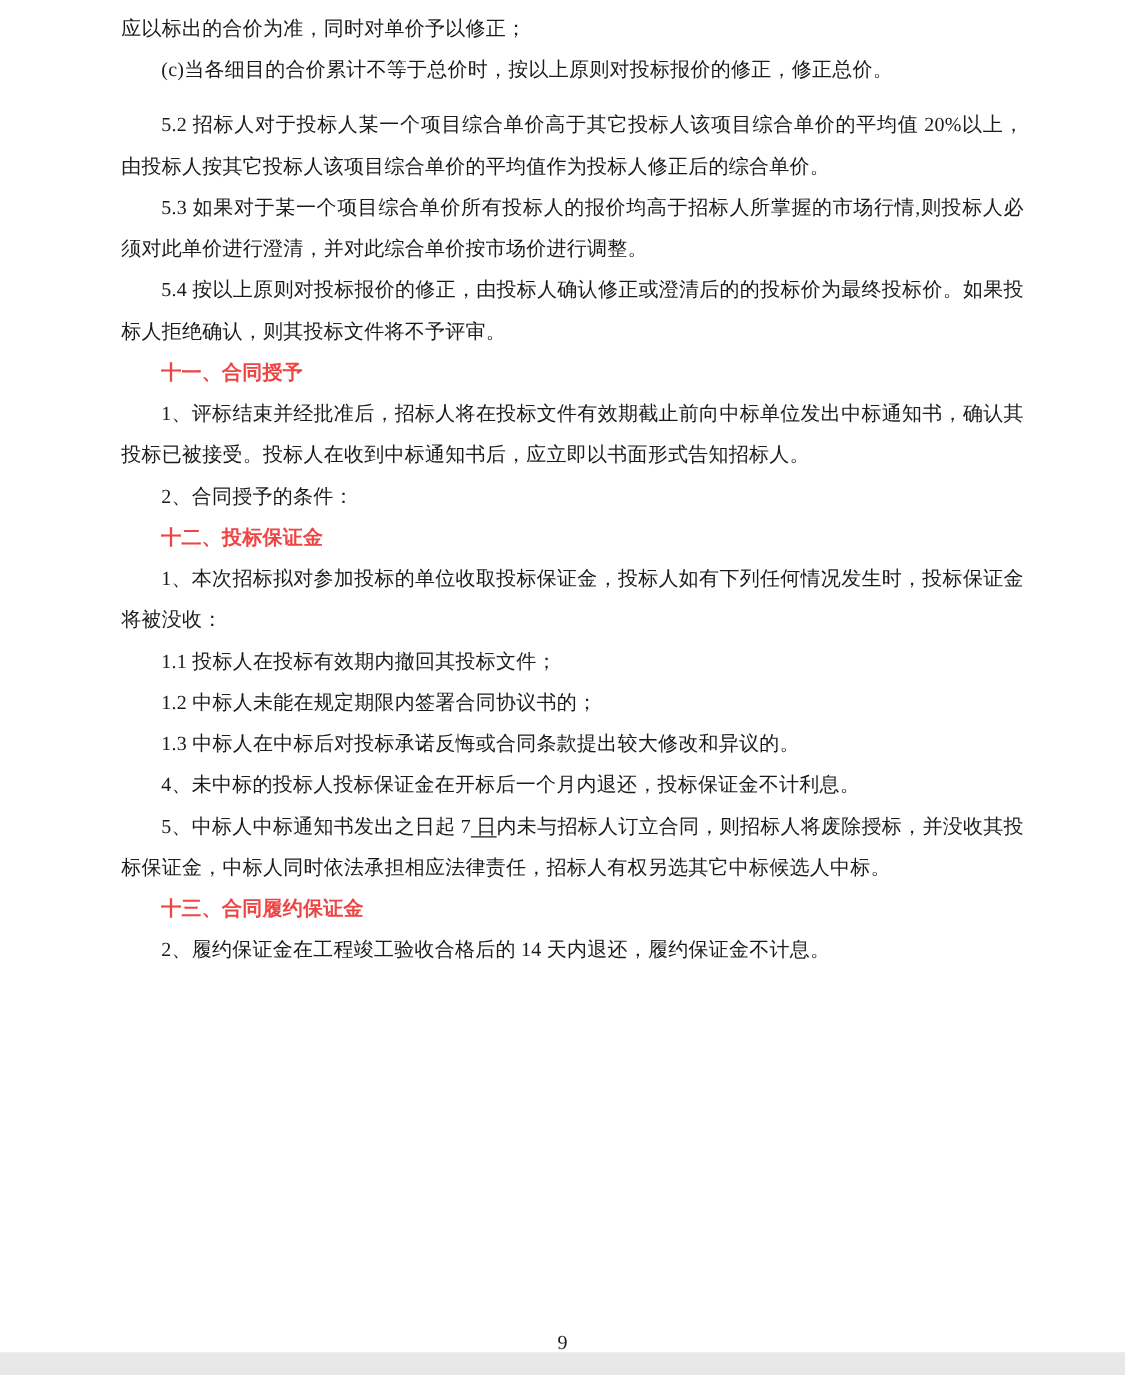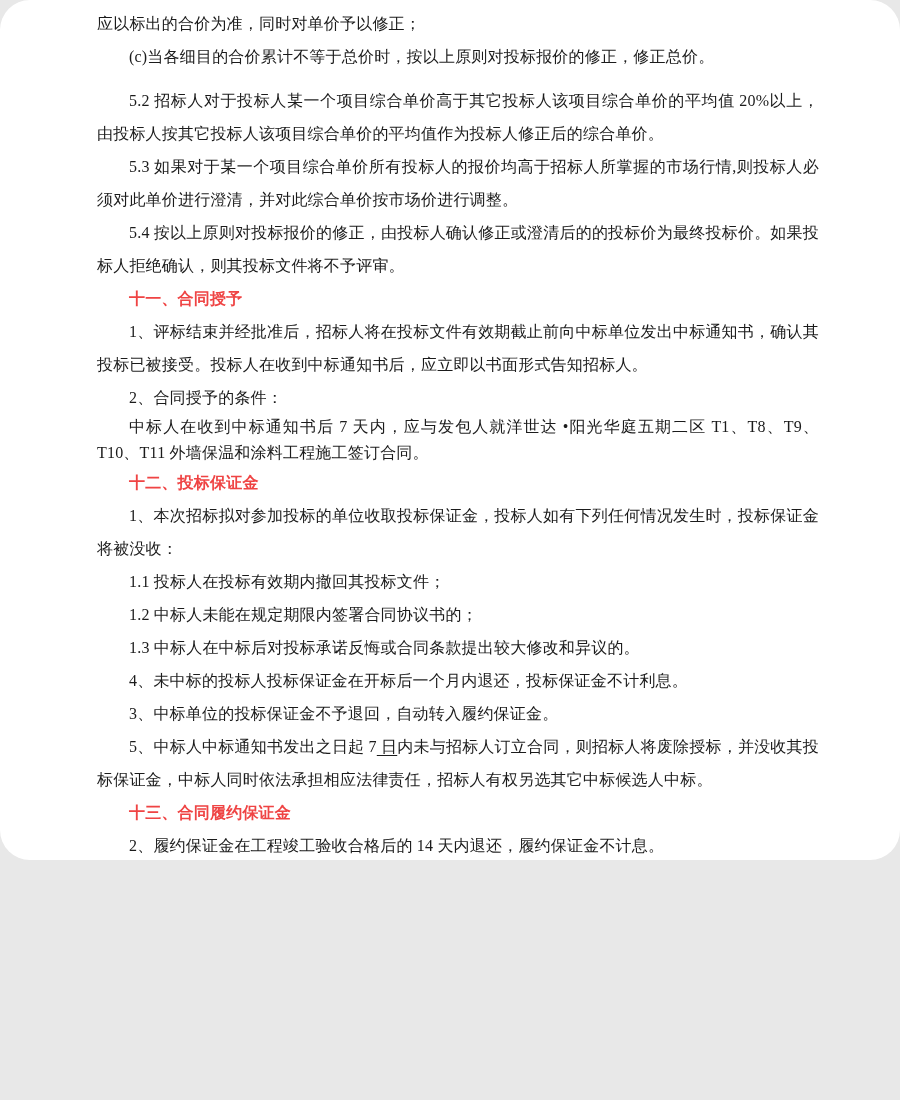--- a/index.html
+++ b/index.html
@@ -3,27 +3,26 @@
 <meta charset="utf-8">
 <style>
   html, body {
     margin: 0;
     padding: 0;
     background: #e8e8e8;
   }
   .page {
     position: relative;
     width: 900px;
-    height: 860px;
+    height: 1082px;
     margin: 0 auto;
     background: #ffffff;
     overflow: hidden;
     font-family: "Liberation Serif", "DejaVu Serif", serif;
     color: #1b1b1b;
-    border-radius: 30px;
   }
   .doc-body {
     position: absolute;
     left: 97px;
     top: 7px;
     width: 722px;
   }
   p.para {
     margin: 0;
     font-size: 16px;
@@ -58,26 +57,24 @@
 <div class="page">
   <div class="doc-body">
       <p class="para">应以标出的合价为准，同时对单价予以修正；</p>
       <p class="para indent">(c)当各细目的合价累计不等于总价时，按以上原则对投标报价的修正，修正总价。</p>
       <p class="para indent space-before">5.2 招标人对于投标人某一个项目综合单价高于其它投标人该项目综合单价的平均值 20%以上，由投标人按其它投标人该项目综合单价的平均值作为投标人修正后的综合单价。</p>
       <p class="para indent">5.3 如果对于某一个项目综合单价所有投标人的报价均高于招标人所掌握的市场行情,则投标人必须对此单价进行澄清，并对此综合单价按市场价进行调整。</p>
       <p class="para indent">5.4 按以上原则对投标报价的修正，由投标人确认修正或澄清后的的投标价为最终投标价。如果投标人拒绝确认，则其投标文件将不予评审。</p>
       <p class="para heading indent">十一、合同授予</p>
       <p class="para indent">1、评标结束并经批准后，招标人将在投标文件有效期截止前向中标单位发出中标通知书，确认其投标已被接受。投标人在收到中标通知书后，应立即以书面形式告知招标人。</p>
       <p class="para indent">2、合同授予的条件：</p>
-      <p class="para indent tight">中标人在收到中标通知书后 7 天内，应与发包人就洋世达 •阳光华庭五期二区 T1、T8、T9、T10、T11 外墙保温和涂料工程施工签订合同。</p>
       <p class="para heading indent">十二、投标保证金</p>
       <p class="para indent">1、本次招标拟对参加投标的单位收取投标保证金，投标人如有下列任何情况发生时，投标保证金将被没收：</p>
       <p class="para indent">1.1 投标人在投标有效期内撤回其投标文件；</p>
       <p class="para indent">1.2 中标人未能在规定期限内签署合同协议书的；</p>
       <p class="para indent">1.3 中标人在中标后对投标承诺反悔或合同条款提出较大修改和异议的。</p>
       <p class="para indent">4、未中标的投标人投标保证金在开标后一个月内退还，投标保证金不计利息。</p>
-      <p class="para indent">3、中标单位的投标保证金不予退回，自动转入履约保证金。</p>
       <p class="para indent"><span>5、中标人中标通知书发出之日起 7</span><span class="u"> 日</span><span>内未与招标人订立合同，则招标人将废除授标，并没收其投标保证金，中标人同时依法承担相应法律责任，招标人有权另选其它中标候选人中标。</span></p>
       <p class="para heading indent">十三、合同履约保证金</p>
       <p class="para indent">2、履约保证金在工程竣工验收合格后的 14 天内退还，履约保证金不计息。</p>
     </div>
   <div class="page-number">9</div>
 </div>
 
 </body></html>

